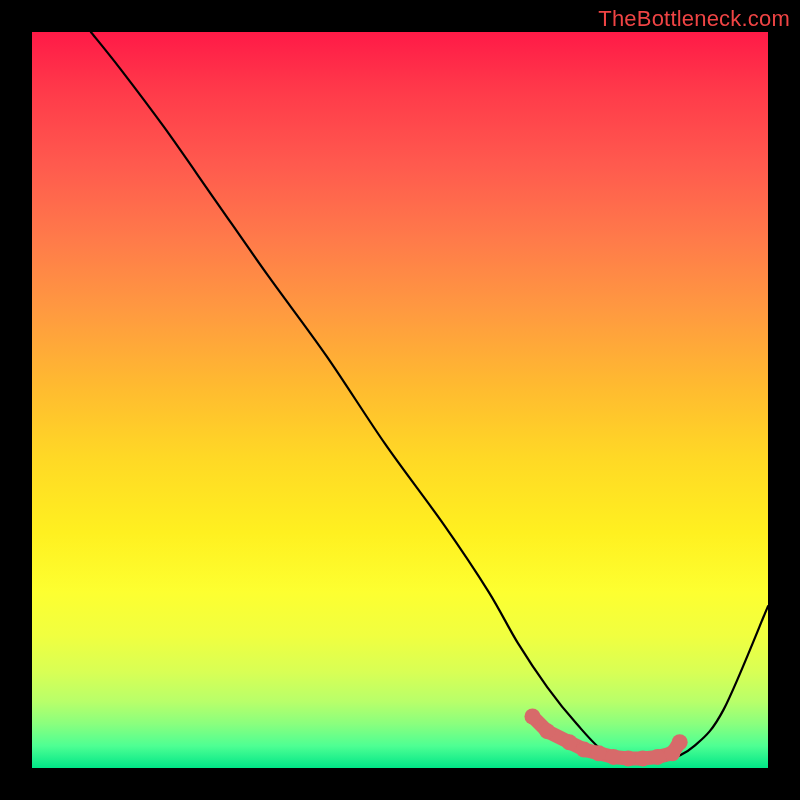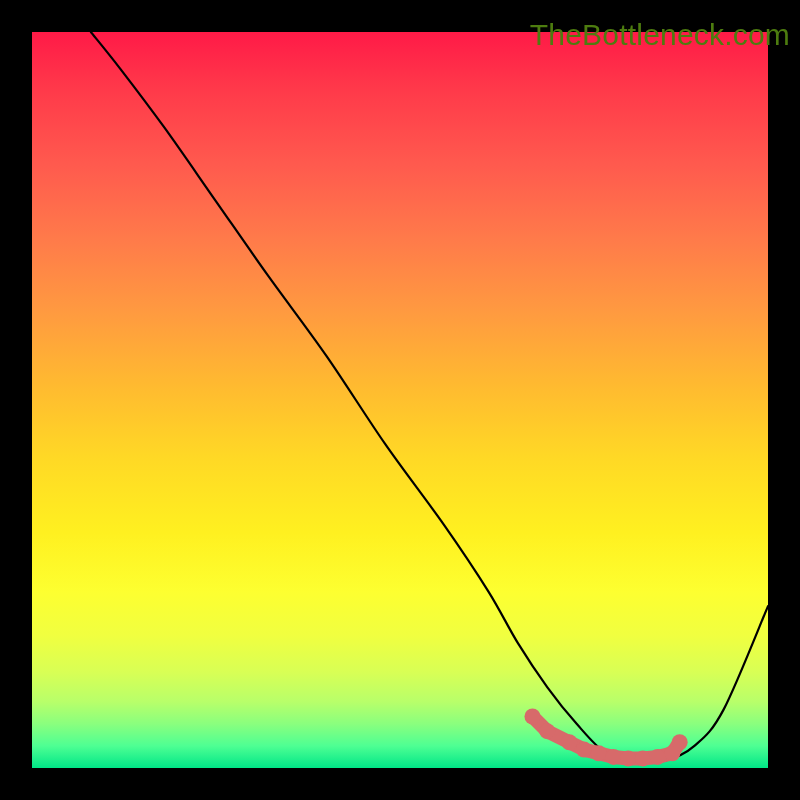--- a/index.html
+++ b/index.html
@@ -35,27 +35,26 @@
       #d8ff55 87%,
       #b8ff6a 91%,
       #8aff7e 94%,
       #4eff93 97%,
       #00e687 100%);
   }
   .watermark {
     position: absolute;
     top: 6px;
     right: 10px;
-    color: #4d7c0f;
+    color: #ef4444;
     font-family: Arial, Helvetica, sans-serif;
-    font-size: 30px;
+    font-size: 22px;
     font-weight: 500;
     letter-spacing: 0.2px;
     user-select: none;
-    margin-top: 12px;
   }
   svg.curve {
     position: absolute;
     left: 0;
     top: 0;
     width: 736px;
     height: 736px;
   }
 </style>
 </head>

